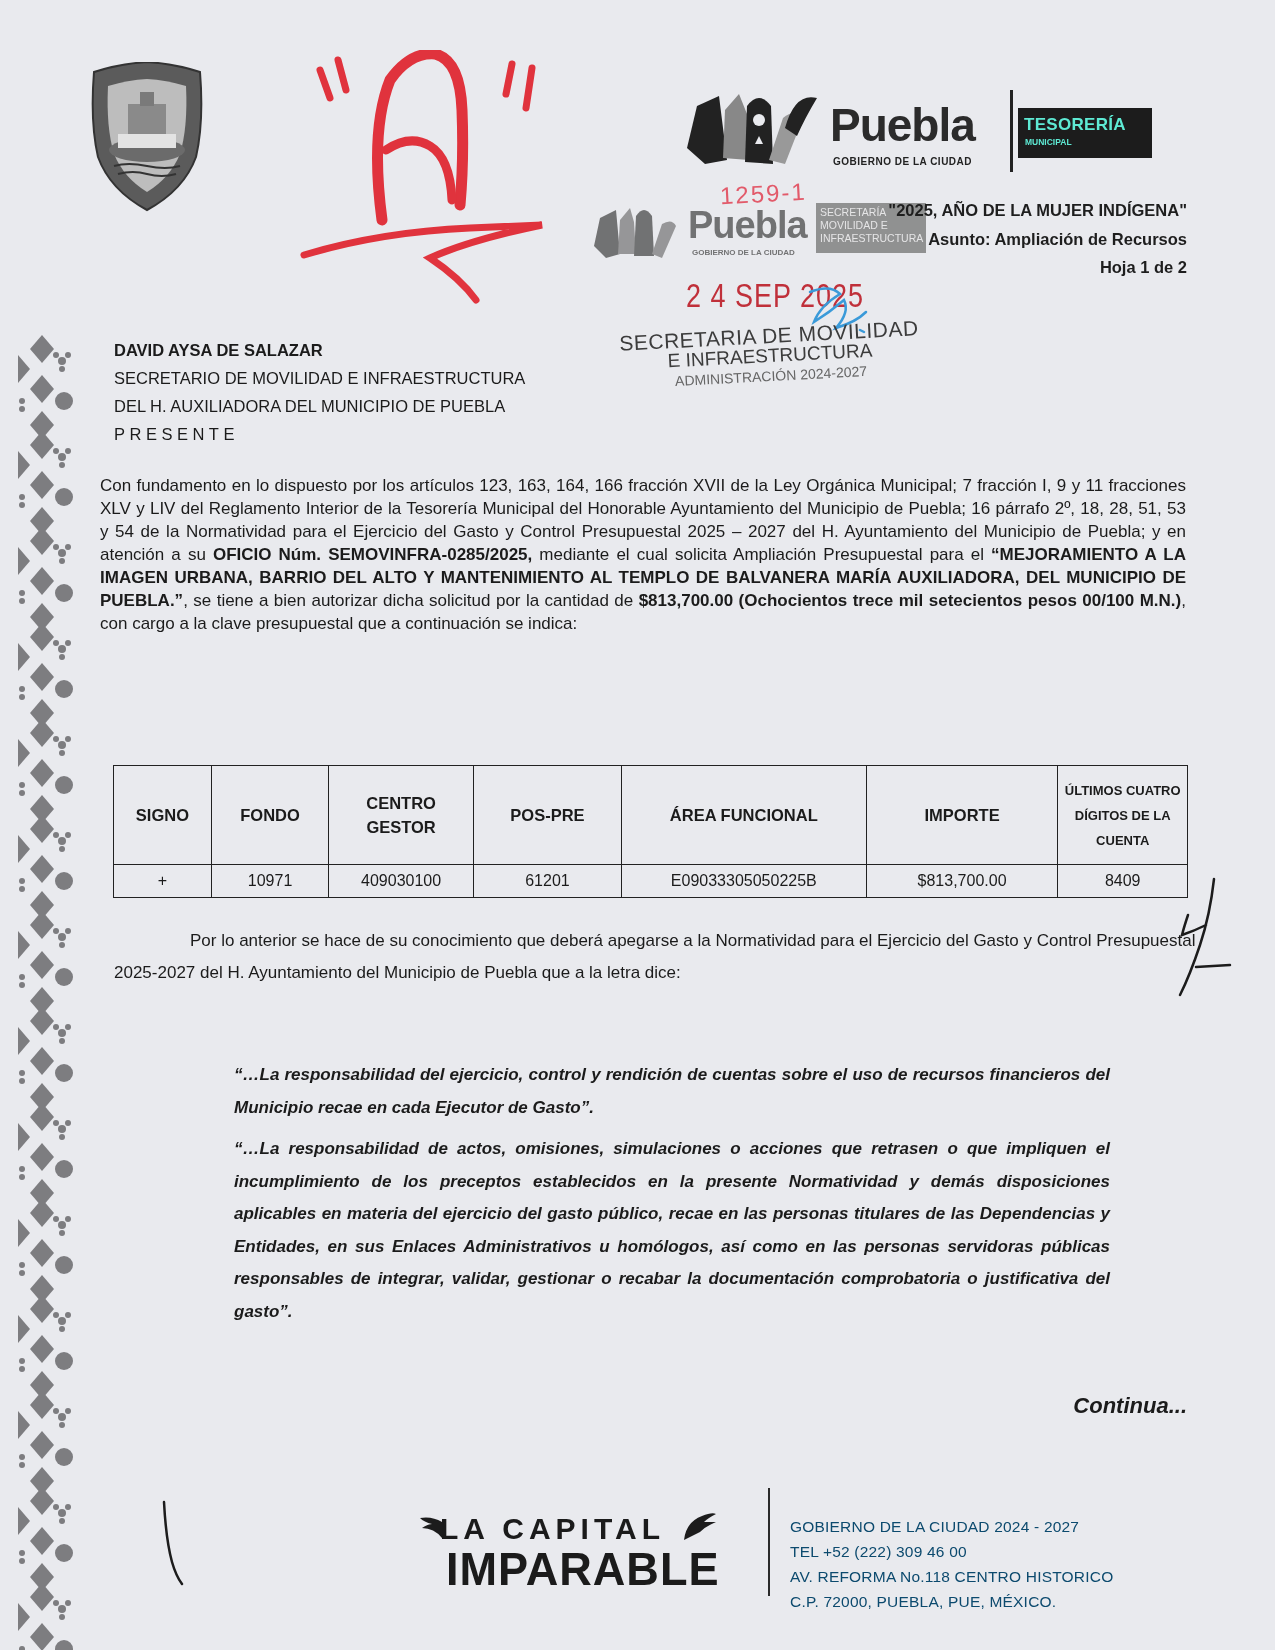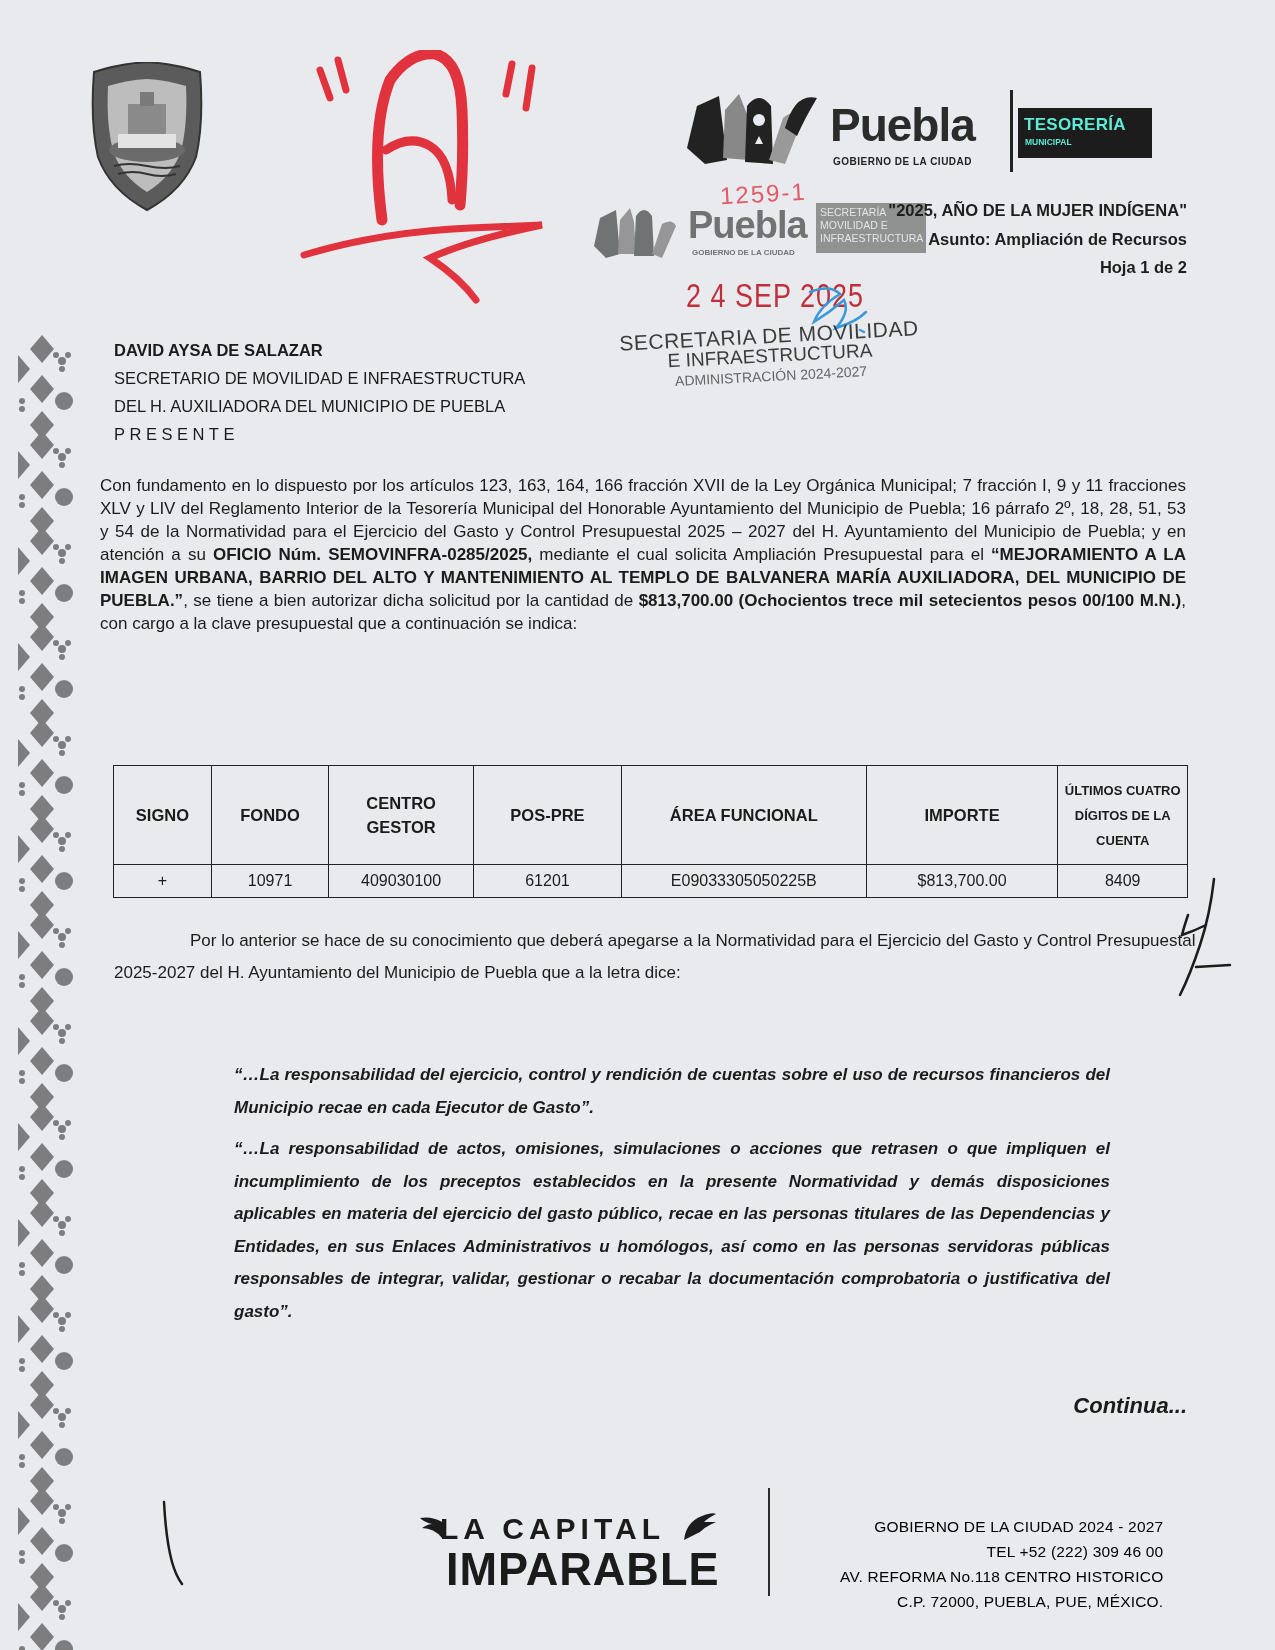--- a/index.html
+++ b/index.html
@@ -76,21 +76,21 @@
   .continua { right: 88px; top: 1393px; font-size: 22px; font-weight: bold; font-style: italic; }
 
   .sig-mark { left: 1170px; top: 875px; width: 70px; height: 130px; }
   .bottom-stroke { left: 160px; top: 1500px; width: 30px; height: 90px; }
 
   
   .footer-brand { left: 418px; top: 1512px; width: 310px; height: 90px; }
   .footer-brand .b1 { position: absolute; left: 22px; top: 0; font-size: 30px; font-weight: bold; letter-spacing: 5px; }
   .footer-brand .b2 { position: absolute; left: 28px; top: 30px; font-size: 46px; font-weight: bold; letter-spacing: 1px; transform: scaleX(.98); transform-origin: left; }
   .footer-divider { left: 768px; top: 1488px; width: 2px; height: 108px; background: #2a2a2a; }
-  .footer-info { left: 840px; top: 1514px; font-size: 15.5px; line-height: 25px; color: #000000; letter-spacing: .2px; text-align: right; }
+  .footer-info { left: 790px; top: 1514px; font-size: 15.5px; line-height: 25px; color: #0c4a6e; letter-spacing: .2px; }
 </style>
 </head>
 <body>
 
 <div class="abs border-strip">
   <svg id="border-svg" width="56" height="1315" viewBox="0 0 56 1315">
       <g fill="#7d7d80">
         <polygon points="24,0 36,14 24,28 12,14"></polygon>
         <polygon points="0,20 12,34 0,48"></polygon>
         <circle cx="44" cy="26" r="4"></circle>

